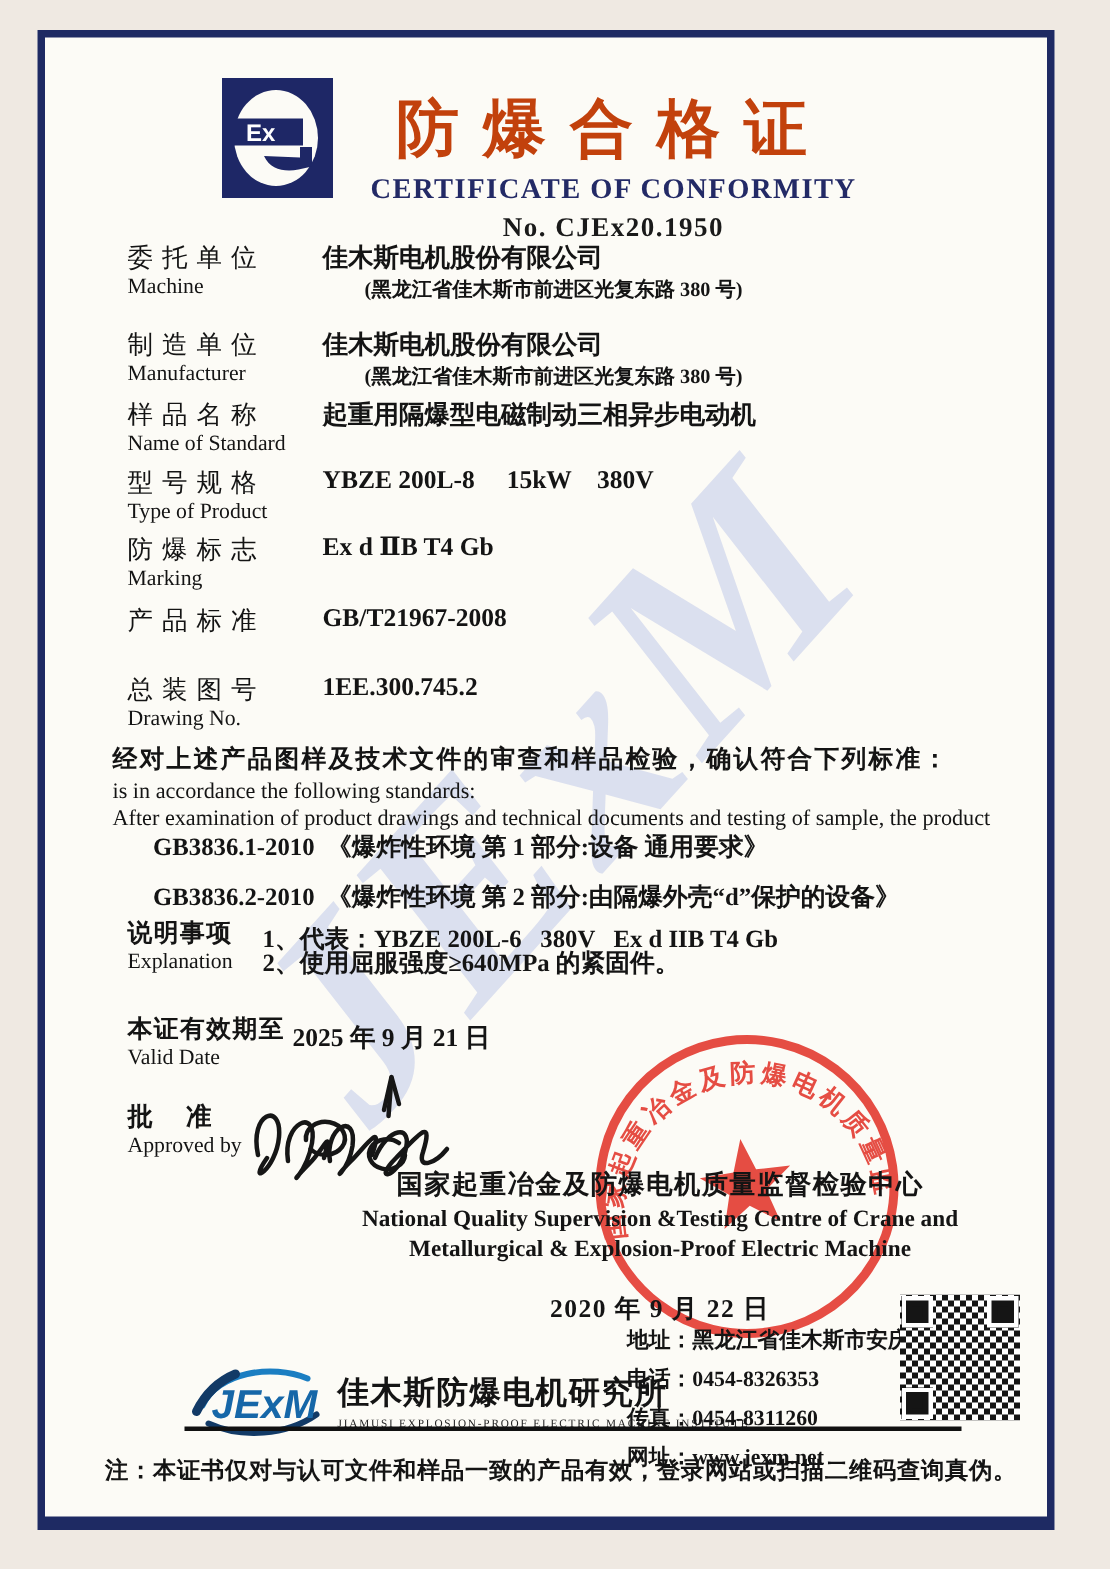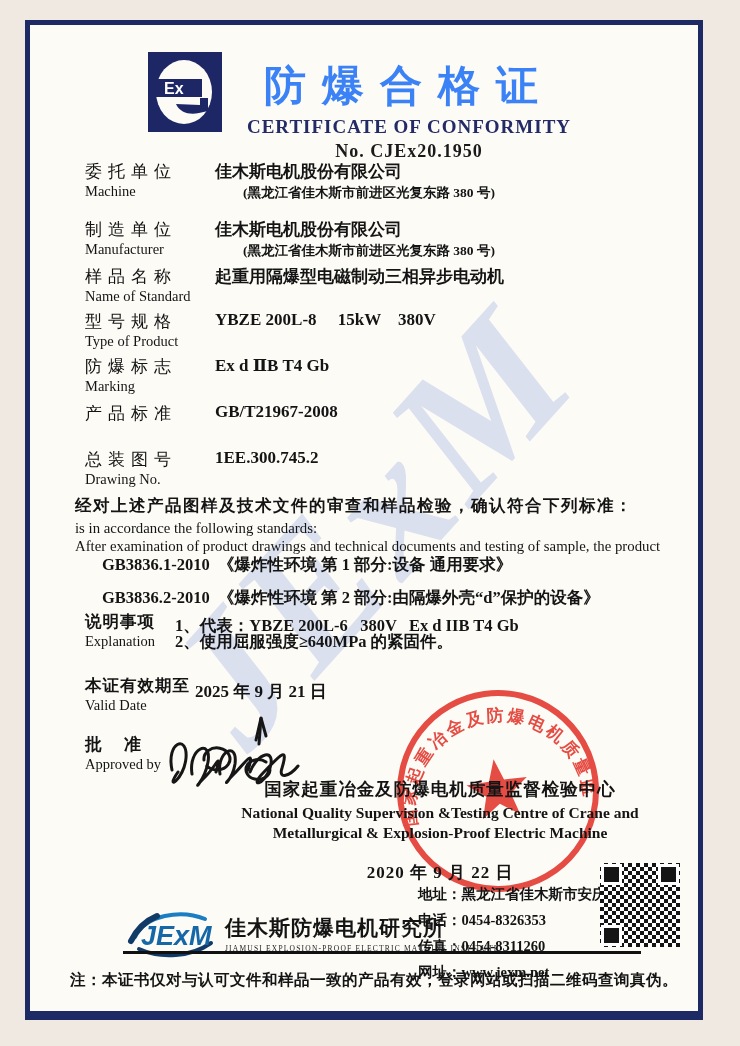--- a/index.html
+++ b/index.html
@@ -19,21 +19,21 @@
   .watermark {
     position:absolute; left:10px; top:260px; width:660px; height:480px;
     display:flex; align-items:center; justify-content:center;
     transform:rotate(-48deg); pointer-events:none;
     font-size:185px; font-weight:bold; font-style:italic;
     color:rgba(173,186,228,0.42); letter-spacing:8px; white-space:nowrap;
   }
   
   .logo-ex { left:118px; top:27px; }
   .title-block { left:150px; right:60px; top:33px; text-align:center; }
-  .cert-title { font-size:42px; font-weight:bold; color:#3b82f6; letter-spacing:16px; white-space:nowrap; }
+  .cert-title { font-size:42px; font-weight:bold; color:#c2410c; letter-spacing:16px; white-space:nowrap; }
   .cert-sub { font-size:19px; font-weight:bold; color:#232a66; letter-spacing:1px; margin-top:2px; }
   .cert-no { font-size:18px; font-weight:bold; color:#1a1a1a; margin-top:3px; letter-spacing:1px; }
   
   .frow { position:absolute; left:55px; right:30px; }
   .frow .zh { font-size:17px; font-weight:normal; letter-spacing:6px; white-space:nowrap; }
   .frow .en { font-size:14.5px; margin-top:0px; white-space:nowrap; }
   .frow .val { position:absolute; left:130px; top:0; font-size:17px; font-weight:bold; white-space:pre-wrap; width:470px; }
   .frow .sub { position:absolute; left:130px; top:24px; font-size:13.5px; font-weight:bold; white-space:nowrap;margin-left:28px; }
   .r0{top:135px}.r1{top:193px}.r2{top:240px}.r3{top:285px}.r4{top:330px}.r5{top:377px}.r6{top:423px}
   

